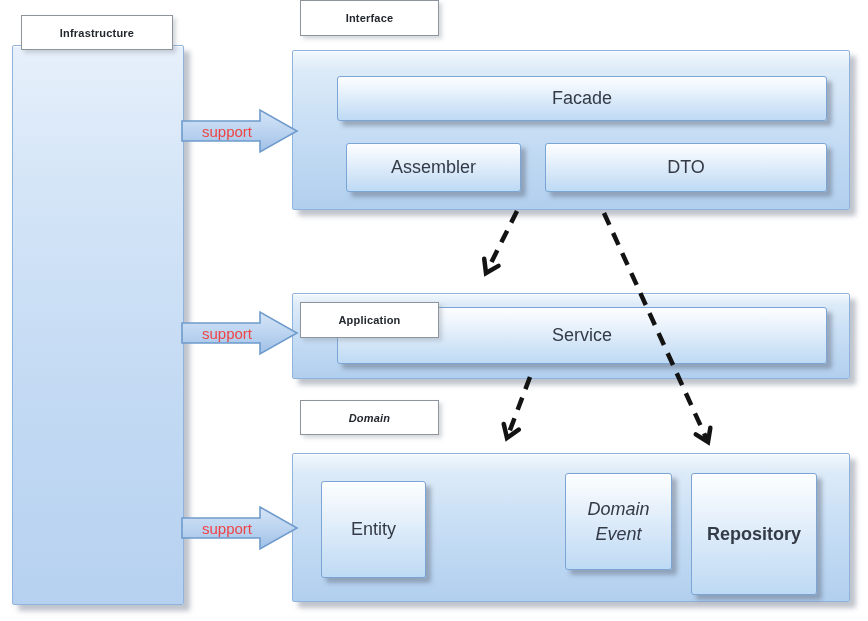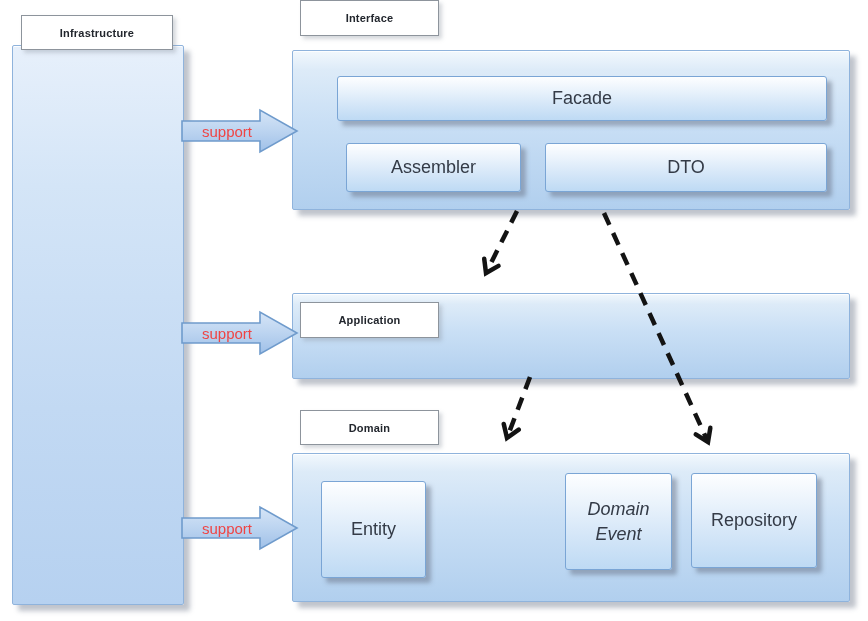--- a/index.html
+++ b/index.html
@@ -136,26 +136,27 @@
   </div>
 
   <div class="layer-container" style="left:292px; top:50px; width:556px; height:158px;"></div>
   <div class="layer-label" style="left:300px; top:0; width:137px; height:34px;">Interface</div>
   <div class="node" style="left:337px; top:76px; width:490px; height:45px;">Facade</div>
   <div class="node" style="left:346px; top:143px; width:175px; height:49px;">Assembler</div>
   <div class="node" style="left:545px; top:143px; width:282px; height:49px;">DTO</div>
 
   <div class="layer-container" style="left:292px; top:293px; width:556px; height:84px;"></div>
   <div class="layer-label" style="left:300px; top:258px; width:137px; height:34px;margin-top:44px;">Application</div>
+  <div class="node" style="left:337px; top:307px; width:490px; height:57px;">Service</div>
 
   <div class="layer-container" style="left:292px; top:453px; width:556px; height:147px;"></div>
-  <div class="layer-label" style="left:300px; top:410px; width:137px; height:33px;">Domain</div>
+  <div class="layer-label" style="left:300px; top:400px; width:137px; height:33px;font-style:italic;">Domain</div>
   <div class="node" style="left:321px; top:473px; width:105px; height:97px;margin-top:8px;">Entity</div>
   <div class="node" style="left:565px; top:473px; width:107px; height:97px;font-style:italic;">Domain Event</div>
-  <div class="node" style="left:691px; top:473px; width:126px; height:95px;">Repository</div>
+  <div class="node" style="left:691px; top:473px; width:126px; height:122px;font-weight:bold;">Repository</div>
 
   <svg class="overlay" width="868" height="621" viewBox="0 0 868 621">
     <defs>
       <marker id="vhead" markerUnits="userSpaceOnUse" markerWidth="30" markerHeight="30" viewBox="-15 -15 30 30" refX="3" refY="0" orient="auto">
         <path d="M-9,-8 L3,0 L-9,8" fill="none" stroke="#131313" stroke-width="4.5" stroke-linecap="round"></path>
       </marker>
     </defs>
     <path class="dashed" d="M517,211 L486,273" marker-end="url(#vhead)"></path>
     <path class="dashed" d="M604,213 L708,442" marker-end="url(#vhead)"></path>
     <path class="dashed" d="M530,377 L507,438" marker-end="url(#vhead)"></path>

